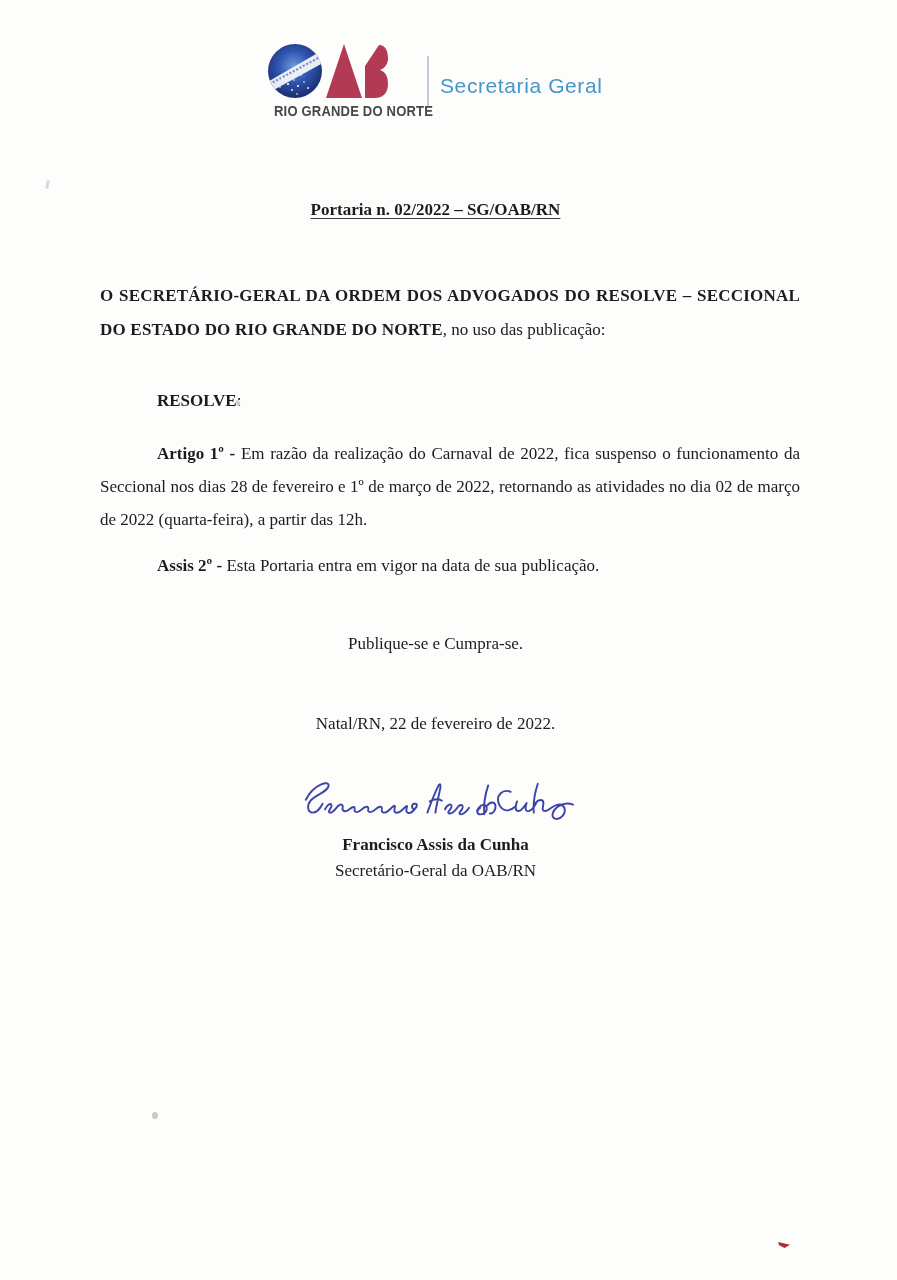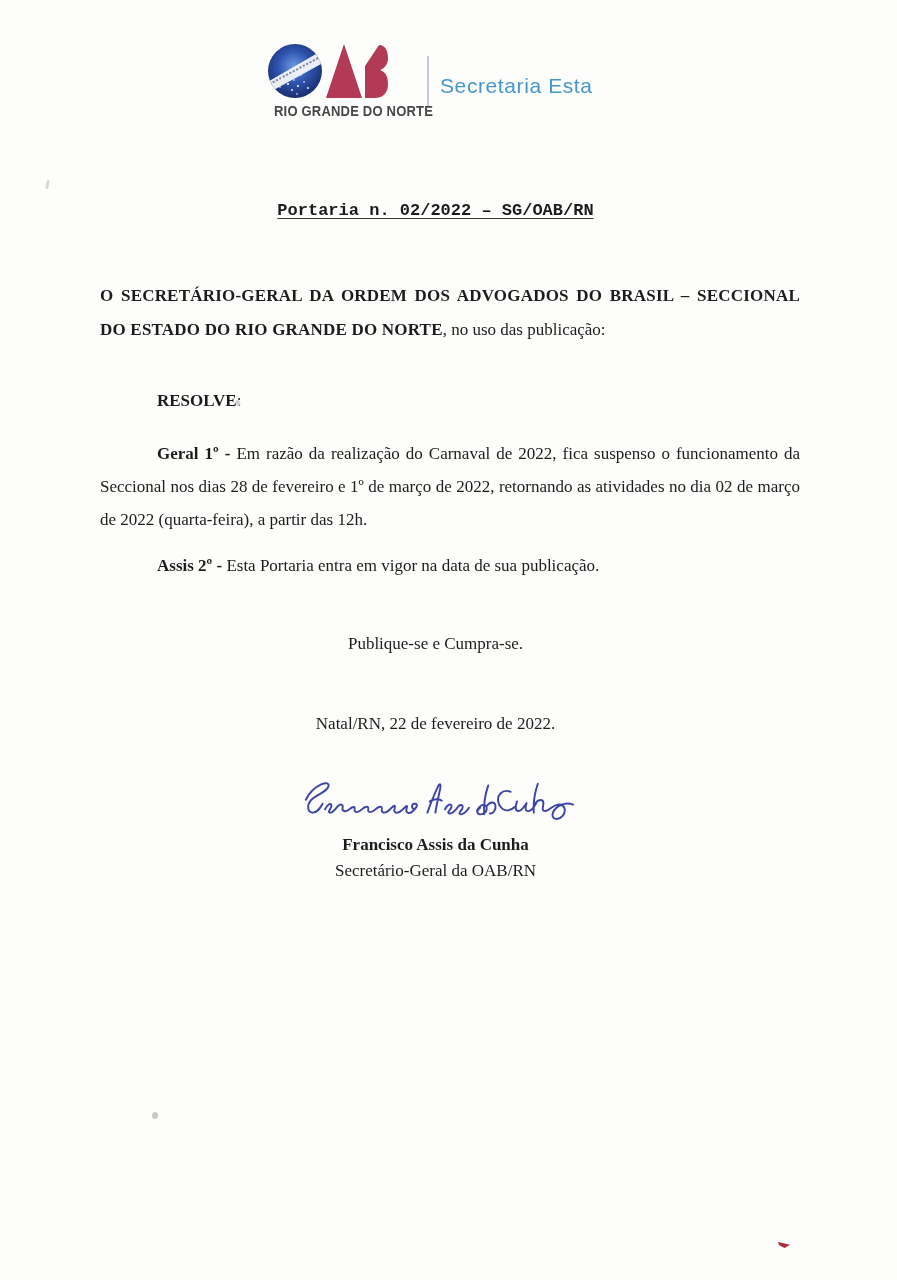--- a/index.html
+++ b/index.html
@@ -38,21 +38,20 @@
     position: absolute; left: 0; right: 0; top: 198px;
     text-align: center; transform: translateX(-13px);
     font-size: 17px; line-height: 24px;
   }
   .doc-title .t {
     font-weight: bold;
     text-decoration: underline;
     text-underline-offset: 3px;
     text-decoration-thickness: 1px;
     text-decoration-color: #3a3a3a;
-    font-family: Liberation Mono, monospace;
   }
   .preamble {
     position: absolute; left: 100px; right: 97px; top: 279px;
     font-size: 17px; line-height: 34px; text-align: justify;
   }
   .preamble b { letter-spacing: 0.2px; }
   .resolve {
     position: absolute; left: 157px; top: 376px;
     font-size: 17px; line-height: 34px; margin-top: 8px;
   }
@@ -130,31 +129,31 @@
           <circle cx="40" cy="46" r="0.9"></circle>
         <circle cx="12" cy="45" r="0.8"></circle>
           <circle cx="29" cy="52" r="0.8"></circle>
       </g>
     </g>
     <polygon points="58,56 76,2 94,56" fill="#b23a55"></polygon>
     <path fill="#b23a55" d="M97,56 L97,24 L111,3 C118,3 120,10 120,16 C120,22 117,26 112,28 C118,30 120,35 120,42 C120,52 114,56 107,56 Z"></path>
   </svg>
   <div class="logo-region">RIO GRANDE DO NORTE</div>
   <div class="logo-divider"></div>
-  <div class="logo-dept">Secretaria Esta</div>
+  <div class="logo-dept">Secretaria Geral</div>
 
   <div class="doc-title">
     <span class="t">Portaria n. 02/2022 – SG/OAB/RN</span>
   </div>
 
-  <p class="preamble"><b>O SECRETÁRIO-GERAL DA ORDEM DOS ADVOGADOS DO BRASIL – SECCIONAL DO ESTADO DO RIO GRANDE DO NORTE</b><span>, no uso das publicação:</span></p>
+  <p class="preamble"><b>O SECRETÁRIO-GERAL DA ORDEM DOS ADVOGADOS DO RESOLVE – SECCIONAL DO ESTADO DO RIO GRANDE DO NORTE</b><span>, no uso das publicação:</span></p>
 
   <p class="resolve"><b>RESOLVE</b><span>:</span></p>
 
-  <p class="article-1"><b>Geral 1º -</b><span> Em razão da realização do Carnaval de 2022, fica suspenso o funcionamento da Seccional nos dias 28 de fevereiro e 1º de março de 2022, retornando as atividades no dia 02 de março de 2022 (quarta-feira), a partir das 12h.</span></p>
+  <p class="article-1"><b>Artigo 1º -</b><span> Em razão da realização do Carnaval de 2022, fica suspenso o funcionamento da Seccional nos dias 28 de fevereiro e 1º de março de 2022, retornando as atividades no dia 02 de março de 2022 (quarta-feira), a partir das 12h.</span></p>
 
   <p class="article-2"><b>Assis 2º -</b><span> Esta Portaria entra em vigor na data de sua publicação.</span></p>
 
   <p class="closing-line">Publique-se e Cumpra-se.</p>
 
   <p class="place-date">Natal/RN, 22 de fevereiro de 2022.</p>
 
   <svg class="signature-svg" viewBox="0 0 345 60" aria-hidden="true">
     <g fill="none" stroke="#3c45a5" stroke-width="2.4" stroke-linecap="round" stroke-linejoin="round">
       <path d="M6,26 C16,6 38,0 34,10 C31,17 18,20 12,27 C7,33 8,42 15,42 C21,42 24,36 27,31"></path>

